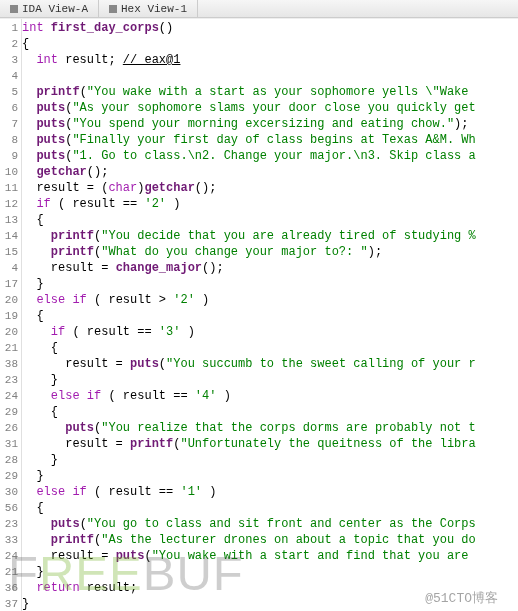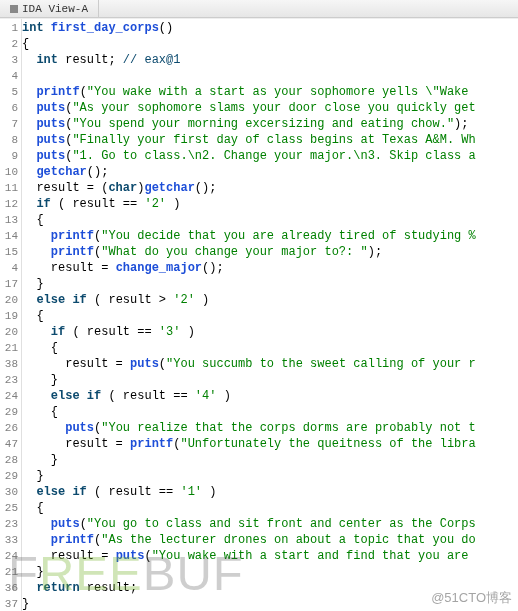--- a/index.html
+++ b/index.html
@@ -50,54 +50,58 @@
     flex: 1;
     white-space: pre;
     line-height: 16px;
     padding-left: 0;
     color: #000;
     overflow: hidden;
     padding-top: 1px;
     font-size: 12px;
   }
   .code-line { height: 16px; }
-  .kw { color: #0c4a6e; font-weight: bold; text-align: right; }
-  .fn { color: #1d4ed8; font-weight: bold; }
+  .kw { color: #a21caf; font-weight: normal; text-align: right; }
+  .fn { color: #701a75; font-weight: bold; }
   .str { color: #008000; }
-  .cmt { color: #0c4a6e; }
+  .cmt { color: #000000; text-decoration: underline; }
   .num { color: #008000; }
   .watermark {
     position: absolute;
     left: 8px;
     bottom: 10px;
     font-family: Arial, sans-serif;
     font-size: 49px;
     font-weight: normal;
     color: rgba(120,180,50,0.35);
     letter-spacing: 1px;
     pointer-events: none;
   }
   .watermark .fb { color: rgba(80,80,80,0.28); }
   .wm2 {
     position: absolute;
-    right: 6px;
+    right: 20px;
     bottom: 4px;
-    font-family: Liberation Sans, sans-serif;
+    font-family: Liberation Mono, monospace;
     font-size: 13px;
     color: rgba(90,90,90,0.55);
     pointer-events: none;
   }
 </style>
 </head>
 <body>
 
 <div class="tabs">
   <div class="tab">
     <span class="tab-icon"></span>
     <span>IDA View-A</span>
+  </div>
+  <div class="tab">
+    <span class="tab-icon"></span>
+    <span>Hex View-1</span>
   </div>
 </div>
 
 <div class="editor">
   <div class="gutter" id="gutter">
       <div>1</div>
       <div>2</div>
       <div>3</div>
       <div>4</div>
       <div>5</div>
@@ -115,25 +119,25 @@
       <div>17</div>
       <div>20</div>
       <div>19</div>
       <div>20</div>
       <div>21</div>
       <div>38</div>
       <div>23</div>
       <div>24</div>
       <div>29</div>
       <div>26</div>
-      <div>47</div>
+      <div>31</div>
       <div>28</div>
       <div>29</div>
       <div>30</div>
-      <div>25</div>
+      <div>56</div>
       <div>23</div>
       <div>33</div>
       <div>24</div>
       <div>21</div>
       <div>36</div>
       <div>37</div>
     </div>
   <div class="code" id="code"><div class="code-line"><span class="kw">int</span><span> </span><span class="fn">first_day_corps</span><span>()</span></div><div class="code-line"><span>{</span></div><div class="code-line"><span>  </span><span class="kw">int</span><span> result; </span><span class="cmt">// eax@1</span></div><div class="code-line">&nbsp;</div><div class="code-line"><span>  </span><span class="fn">printf</span><span>(</span><span class="str">"You wake with a start as your sophomore yells \"Wake </span></div><div class="code-line"><span>  </span><span class="fn">puts</span><span>(</span><span class="str">"As your sophomore slams your door close you quickly get</span></div><div class="code-line"><span>  </span><span class="fn">puts</span><span>(</span><span class="str">"You spend your morning excersizing and eating chow."</span><span>);</span></div><div class="code-line"><span>  </span><span class="fn">puts</span><span>(</span><span class="str">"Finally your first day of class begins at Texas A&amp;M. Wh</span></div><div class="code-line"><span>  </span><span class="fn">puts</span><span>(</span><span class="str">"1. Go to class.\n2. Change your major.\n3. Skip class a</span></div><div class="code-line"><span>  </span><span class="fn">getchar</span><span>();</span></div><div class="code-line"><span>  result = (</span><span class="kw">char</span><span>)</span><span class="fn">getchar</span><span>();</span></div><div class="code-line"><span>  </span><span class="kw">if</span><span> ( result == </span><span class="num">'2'</span><span> )</span></div><div class="code-line"><span>  {</span></div><div class="code-line"><span>    </span><span class="fn">printf</span><span>(</span><span class="str">"You decide that you are already tired of studying %</span></div><div class="code-line"><span>    </span><span class="fn">printf</span><span>(</span><span class="str">"What do you change your major to?: "</span><span>);</span></div><div class="code-line"><span>    result = </span><span class="fn">change_major</span><span>();</span></div><div class="code-line"><span>  }</span></div><div class="code-line"><span>  </span><span class="kw">else if</span><span> ( result &gt; </span><span class="num">'2'</span><span> )</span></div><div class="code-line"><span>  {</span></div><div class="code-line"><span>    </span><span class="kw">if</span><span> ( result == </span><span class="num">'3'</span><span> )</span></div><div class="code-line"><span>    {</span></div><div class="code-line"><span>      result = </span><span class="fn">puts</span><span>(</span><span class="str">"You succumb to the sweet calling of your r</span></div><div class="code-line"><span>    }</span></div><div class="code-line"><span>    </span><span class="kw">else if</span><span> ( result == </span><span class="num">'4'</span><span> )</span></div><div class="code-line"><span>    {</span></div><div class="code-line"><span>      </span><span class="fn">puts</span><span>(</span><span class="str">"You realize that the corps dorms are probably not t</span></div><div class="code-line"><span>      result = </span><span class="fn">printf</span><span>(</span><span class="str">"Unfortunately the queitness of the libra</span></div><div class="code-line"><span>    }</span></div><div class="code-line"><span>  }</span></div><div class="code-line"><span>  </span><span class="kw">else if</span><span> ( result == </span><span class="num">'1'</span><span> )</span></div><div class="code-line"><span>  {</span></div><div class="code-line"><span>    </span><span class="fn">puts</span><span>(</span><span class="str">"You go to class and sit front and center as the Corps</span></div><div class="code-line"><span>    </span><span class="fn">printf</span><span>(</span><span class="str">"As the lecturer drones on about a topic that you do</span></div><div class="code-line"><span>    result = </span><span class="fn">puts</span><span>(</span><span class="str">"You wake with a start and find that you are </span></div><div class="code-line"><span>  }</span></div><div class="code-line"><span>  </span><span class="kw">return</span><span> result;</span></div><div class="code-line"><span>}</span></div></div>
 </div>
 

